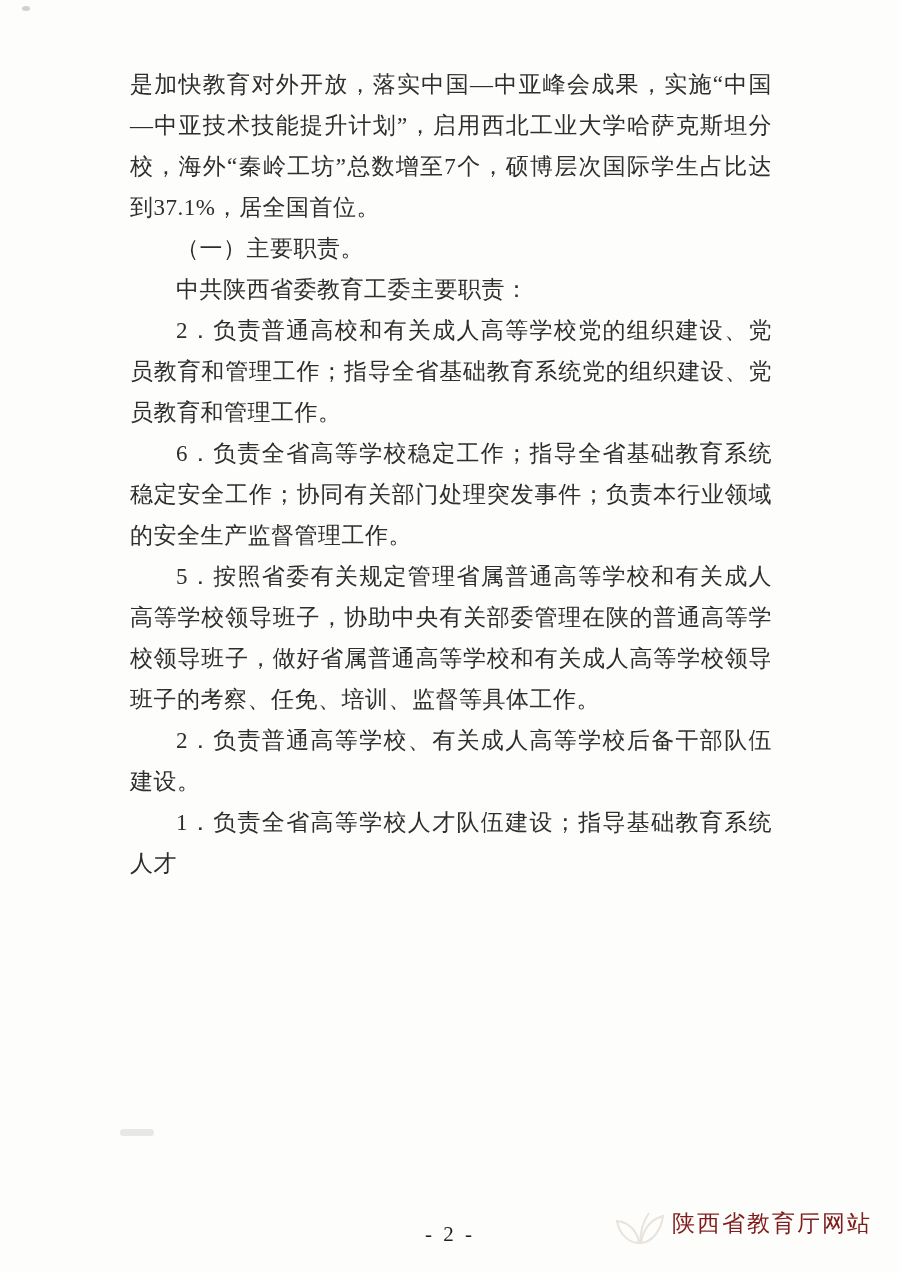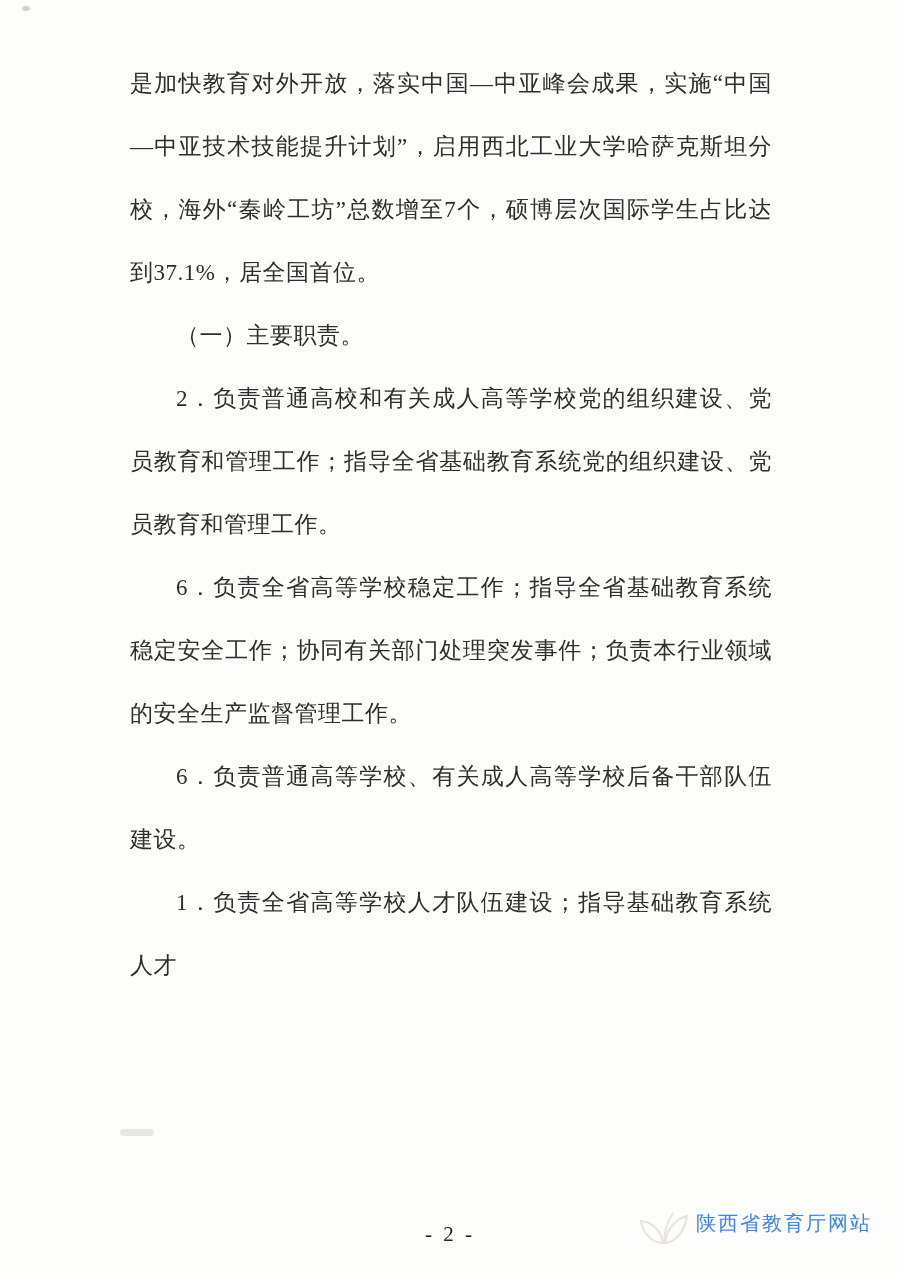--- a/index.html
+++ b/index.html
@@ -9,26 +9,26 @@
   }
   .page {
     position: relative;
     width: 900px;
     height: 1272px;
     background: #fdfdfc;
     overflow: hidden;
   }
   .content {
     position: absolute;
-    top: 52px;
+    top: 64px;
     left: 130px;
     width: 642px;
     color: #2e2e2c;
     font-size: 23px;
-    line-height: 63px;
+    line-height: 41px;
     text-align: justify;
   }
   .content p {
     text-indent: 2em;
     letter-spacing: 0.5px;
   }
   .content p.no-indent { text-indent: 0; }
   .content p.heading { font-weight: normal; }
   .footer {
     position: absolute;
@@ -40,22 +40,22 @@
     letter-spacing: 3px;
     color: #1f1f1f;
   }
   .watermark {
     position: absolute;
     right: 28px;
     top: 1201px;
     display: flex;
     align-items: center;
     gap: 6px;
-    color: #3b82f6;
-    font-size: 20px;
+    color: #7f1d1d;
+    font-size: 23px;
     letter-spacing: 2px;
     white-space: nowrap;
     user-select: none;
   }
   .wm-logo { display: inline-block; line-height: 0; }
   .speck-1 {
     position: absolute;
     left: 22px; top: 6px;
     width: 8px; height: 5px;
     background: #c6c6c4;
@@ -75,23 +75,25 @@
 <body>
 
 <div class="page">
 
   <div class="speck-1"></div>
   <div class="speck-2"></div>
 
   <div class="content">
     <p class="no-indent">是加快教育对外开放，落实中国—中亚峰会成果，实施“中国—中亚技术技能提升计划”，启用西北工业大学哈萨克斯坦分校，海外“秦岭工坊”总数增至7个，硕博层次国际学生占比达到37.1%，居全国首位。</p>
     <p class="heading">（一）主要职责。</p>
+    <p>中共陕西省委教育工委主要职责：</p>
     <p>2．负责普通高校和有关成人高等学校党的组织建设、党员教育和管理工作；指导全省基础教育系统党的组织建设、党员教育和管理工作。</p>
     <p>6．负责全省高等学校稳定工作；指导全省基础教育系统稳定安全工作；协同有关部门处理突发事件；负责本行业领域的安全生产监督管理工作。</p>
-    <p>6．负责普通高等学校、有关成人高等学校后备干部队伍建设。</p>
+    <p>5．按照省委有关规定管理省属普通高等学校和有关成人高等学校领导班子，协助中央有关部委管理在陕的普通高等学校领导班子，做好省属普通高等学校和有关成人高等学校领导班子的考察、任免、培训、监督等具体工作。</p>
+    <p>2．负责普通高等学校、有关成人高等学校后备干部队伍建设。</p>
     <p>1．负责全省高等学校人才队伍建设；指导基础教育系统人才</p>
   </div>
 
   <div class="watermark">
     <span class="wm-logo">
       <svg width="52" height="44" viewBox="0 0 52 44">
         <path d="M25 42 C23 29 14 21 3 20 C5 33 15 42 25 42 Z" fill="none" stroke="#e9e3dc" stroke-width="2"></path>
         <path d="M27 42 C29 27 38 18 49 15 C47 30 38 41 27 42 Z" fill="none" stroke="#e9e3dc" stroke-width="2"></path>
         <path d="M26 43 C26 33 28 22 35 12" stroke="#e9e3dc" stroke-width="2" fill="none"></path>
       </svg>

